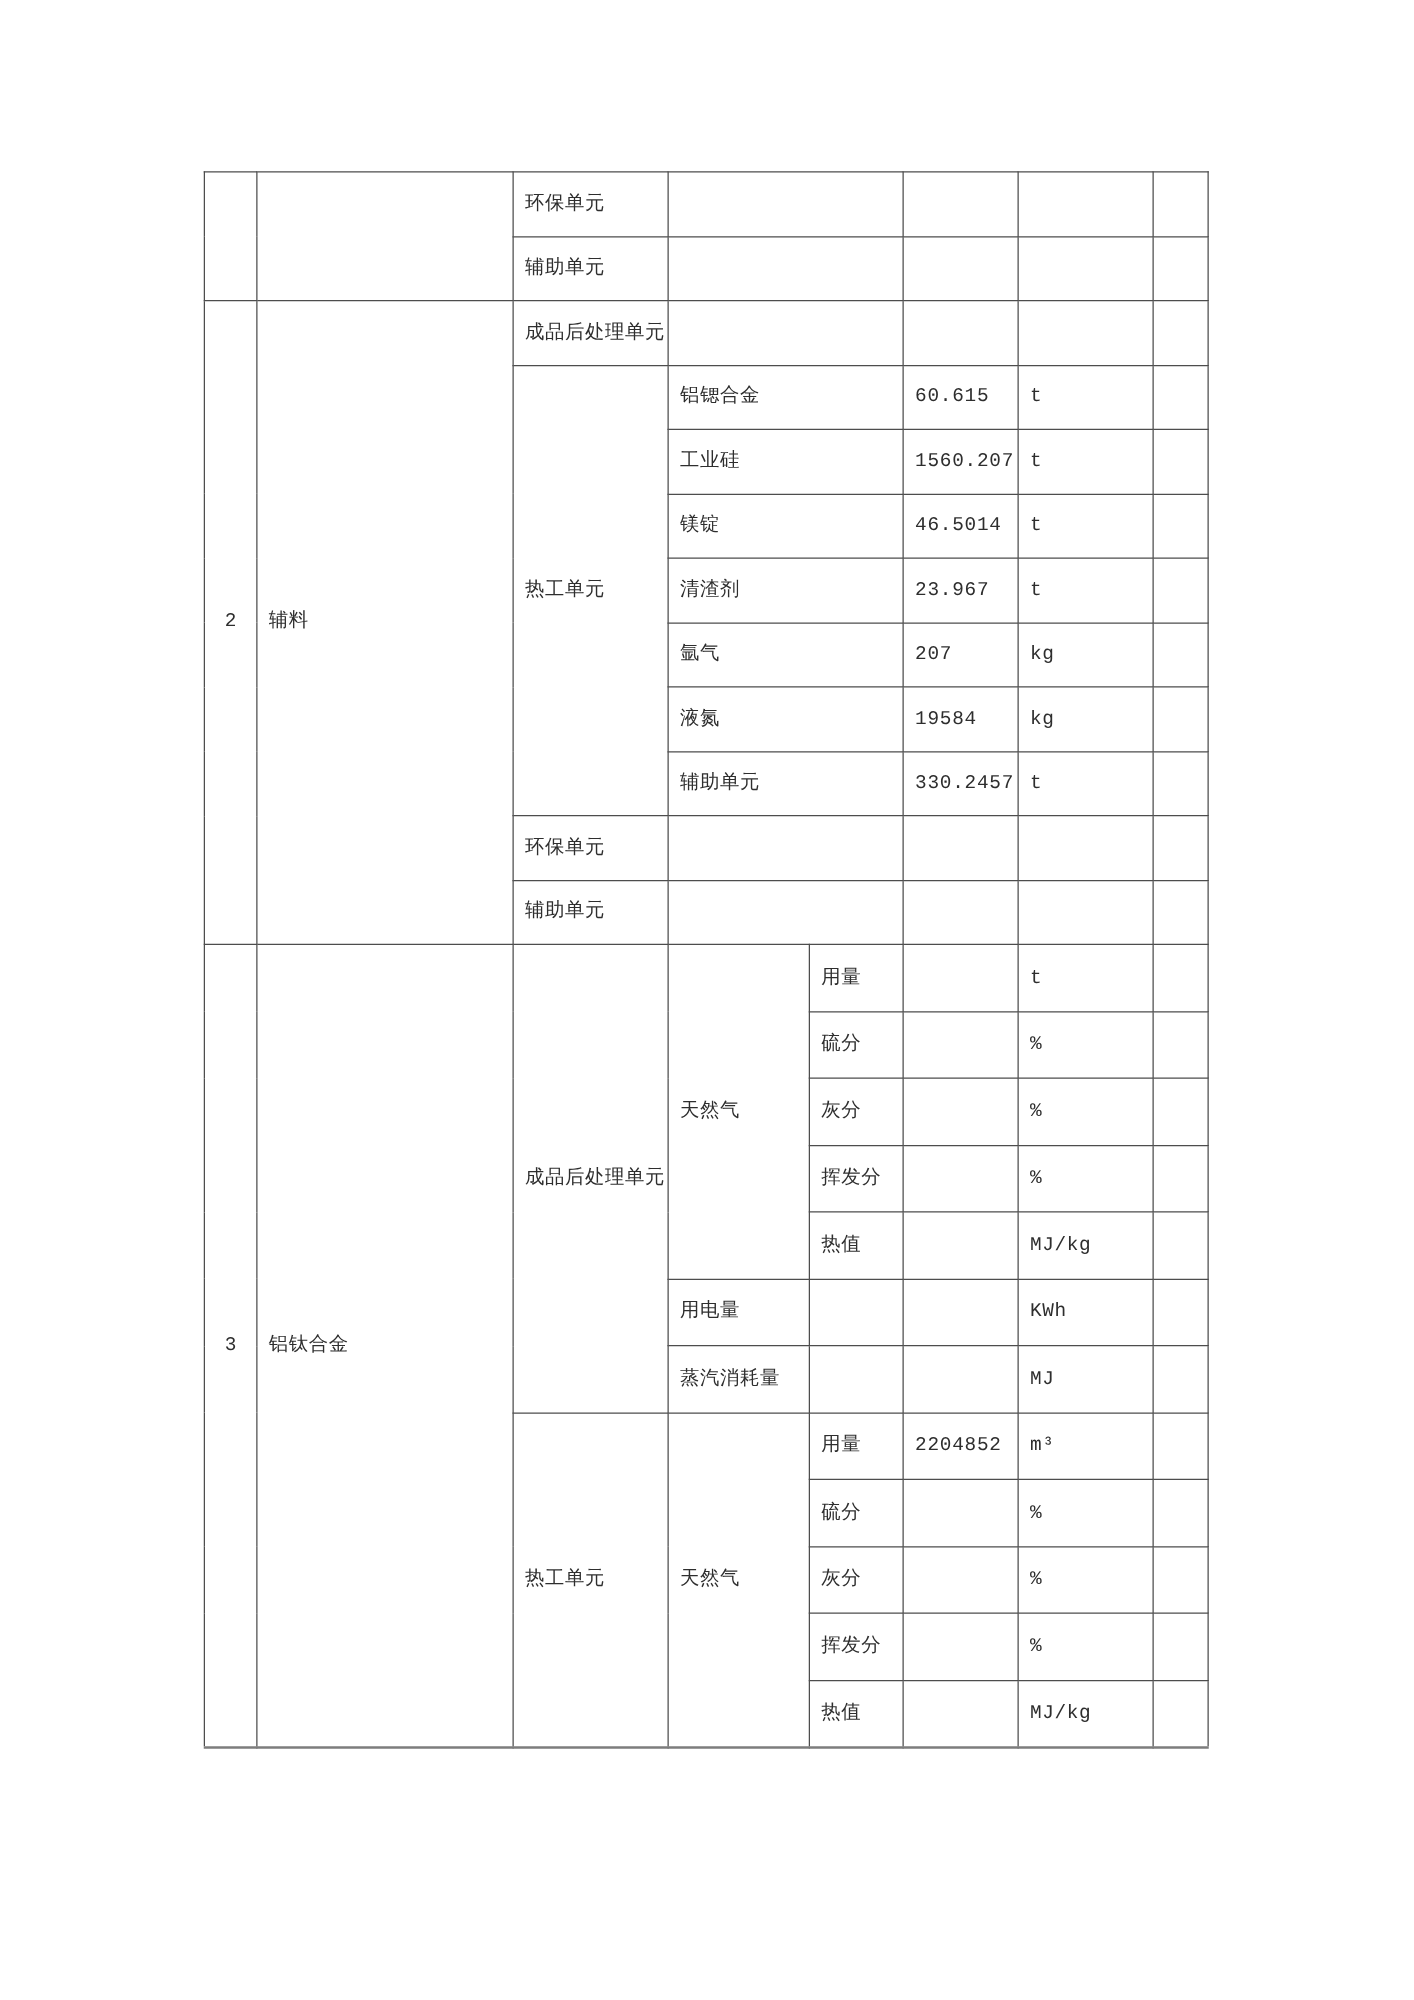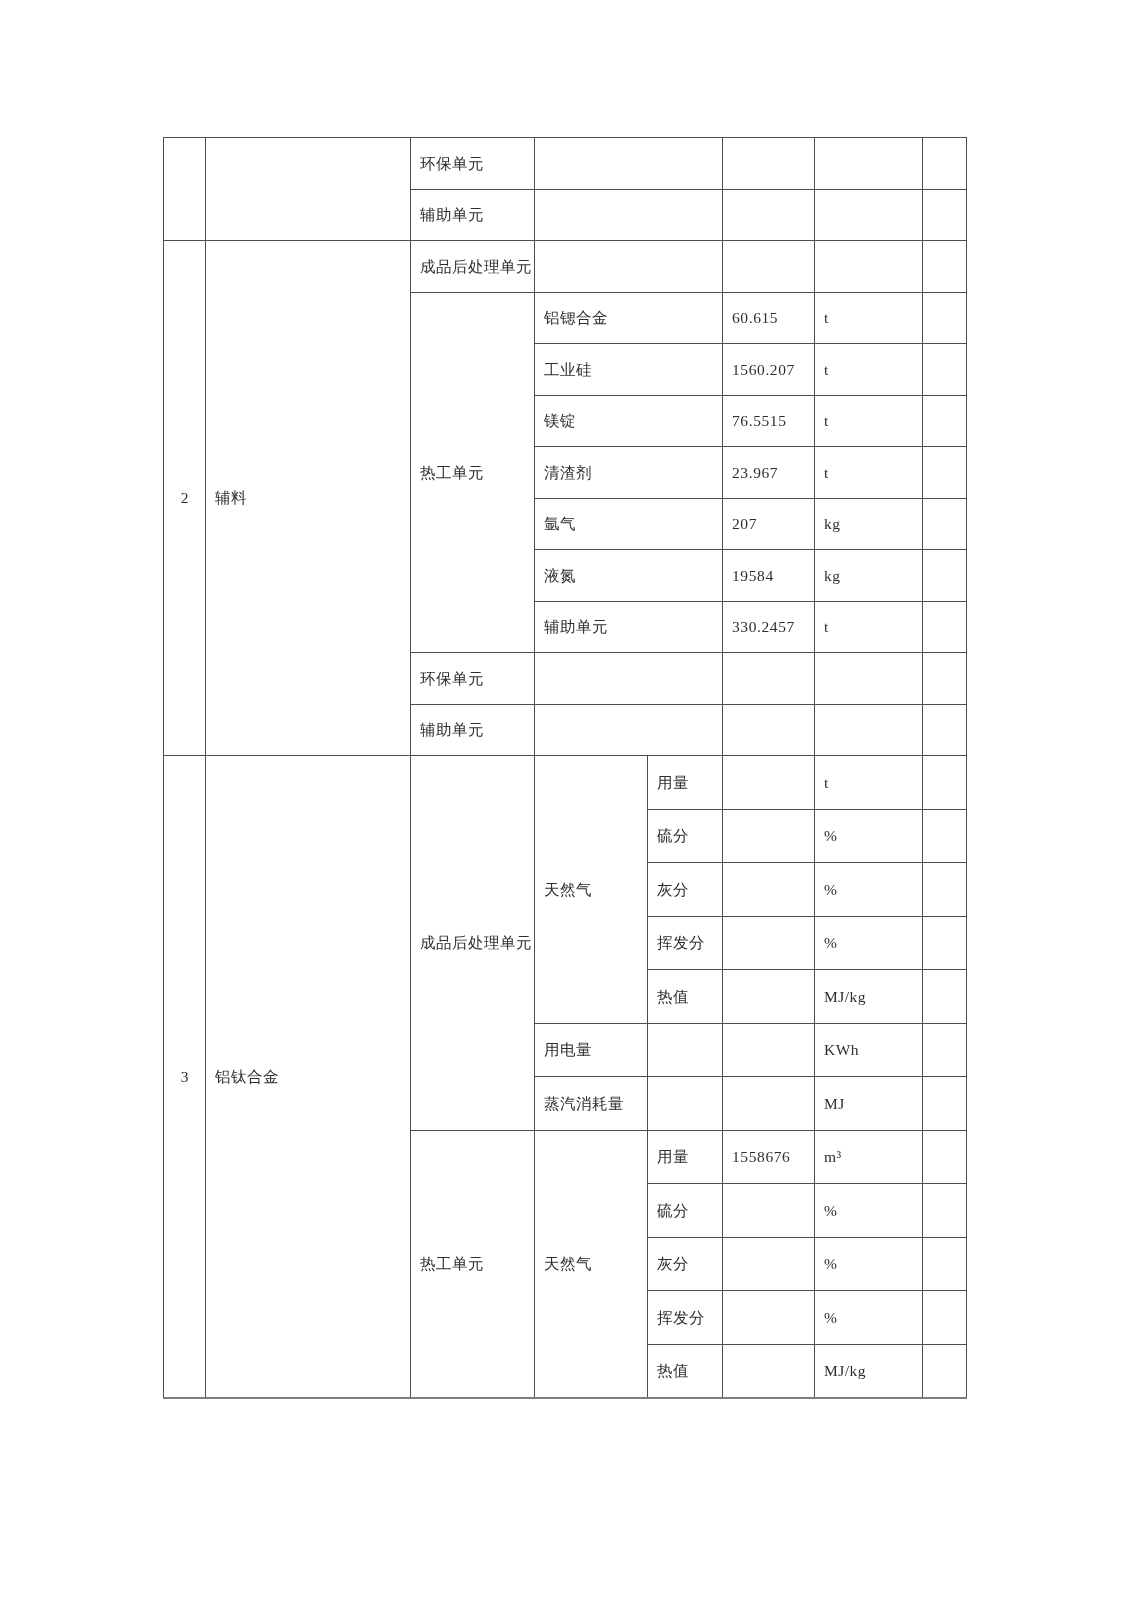--- a/index.html
+++ b/index.html
@@ -17,20 +17,21 @@
   }
   table.tbl {
     position: absolute;
     left: 163px;
     top: 137px;
     width: 803px;
     border-collapse: collapse;
     table-layout: fixed;
     border: 1px solid #4d4d4d;
     border-bottom: 2px solid #7d7d7d;
+    font-family: Liberation Mono, monospace;
   }
   table.tbl td {
     border: 1px solid #4d4d4d;
     padding: 0 4px 0 9px;
     vertical-align: middle;
     text-align: left;
     font-size: 15.5px;
     color: #2e2e2e;
     line-height: 1.25;
     letter-spacing: 0.5px;
@@ -99,21 +100,21 @@
       <td></td>
     </tr>
     <tr class="rA">
       <td colspan="2">工业硅</td>
       <td class="val">1560.207</td>
       <td>t</td>
       <td></td>
     </tr>
     <tr class="rA">
       <td colspan="2">镁锭</td>
-      <td class="val">76.5515</td>
+      <td class="val">46.5014</td>
       <td>t</td>
       <td></td>
     </tr>
     <tr class="rA">
       <td colspan="2">清渣剂</td>
       <td class="val">23.967</td>
       <td>t</td>
       <td></td>
     </tr>
     <tr class="rA">
@@ -194,21 +195,21 @@
       <td>蒸汽消耗量</td>
       <td></td>
       <td class="val"></td>
       <td>MJ</td>
       <td></td>
     </tr>
     <tr class="rB">
       <td rowspan="5">热工单元</td>
       <td rowspan="5">天然气</td>
       <td>用量</td>
-      <td class="val">1558676</td>
+      <td class="val">2204852</td>
       <td>m³</td>
       <td></td>
     </tr>
     <tr class="rB">
       <td>硫分</td>
       <td class="val"></td>
       <td>%</td>
       <td></td>
     </tr>
     <tr class="rB">

